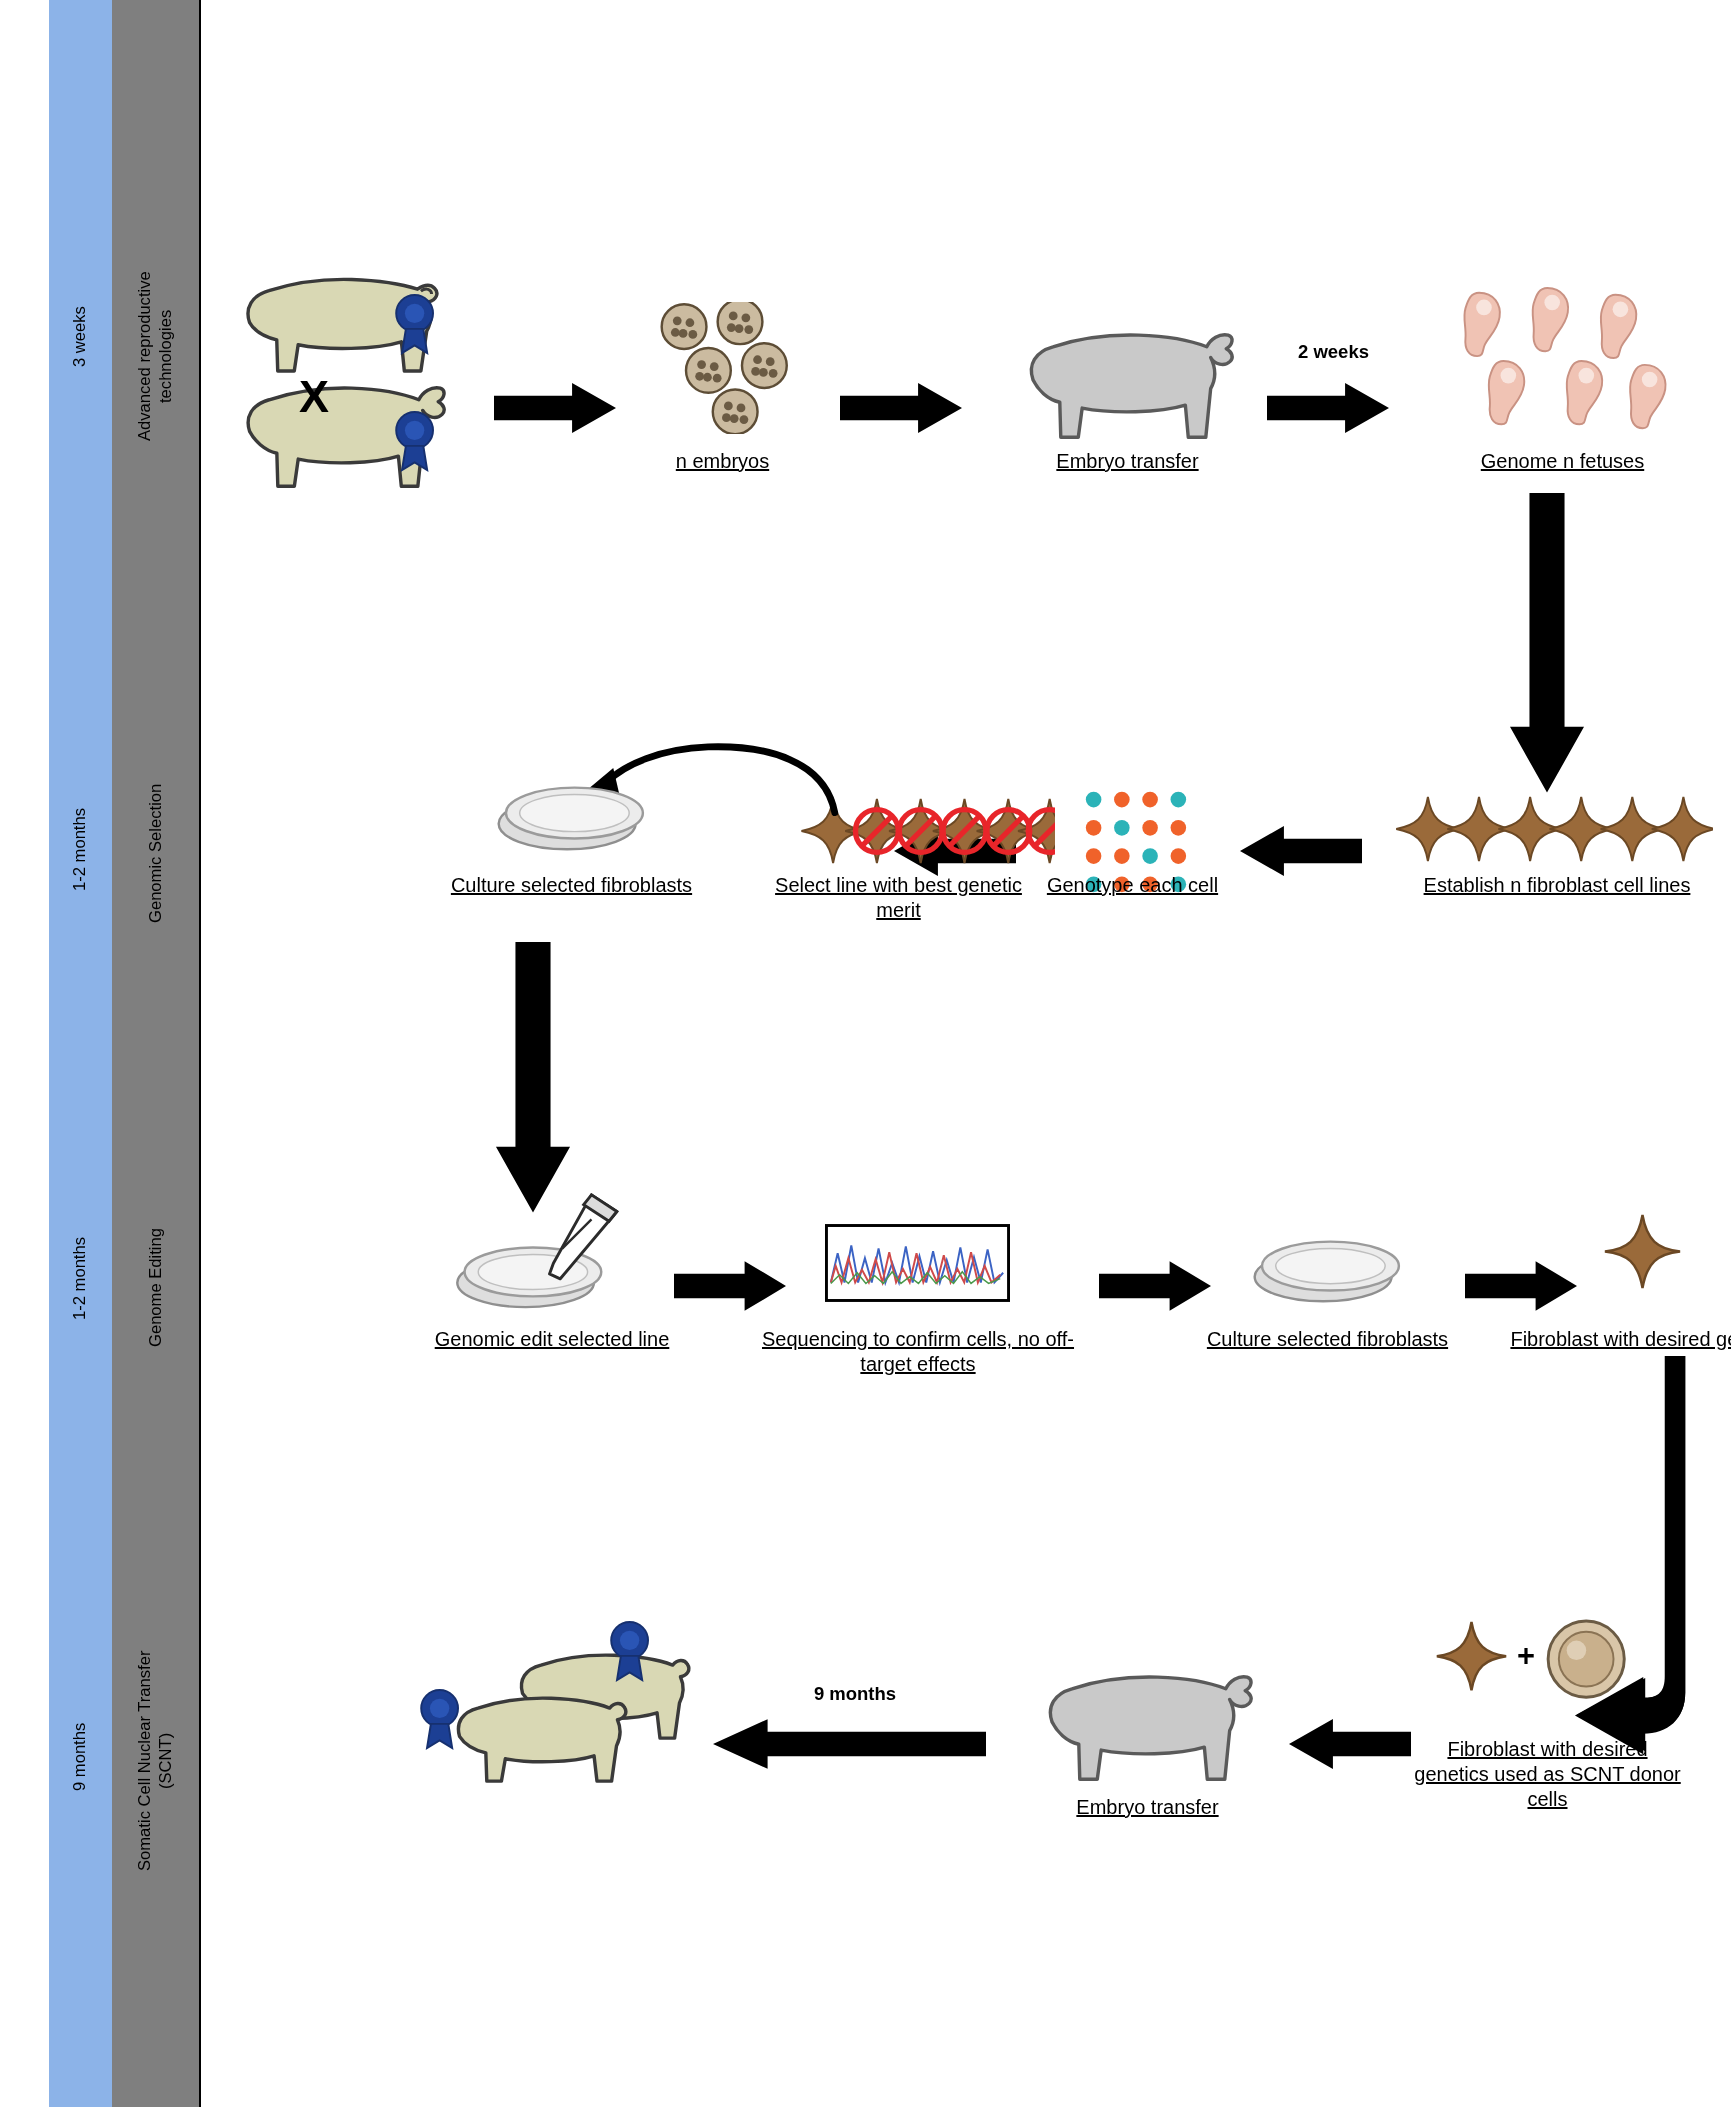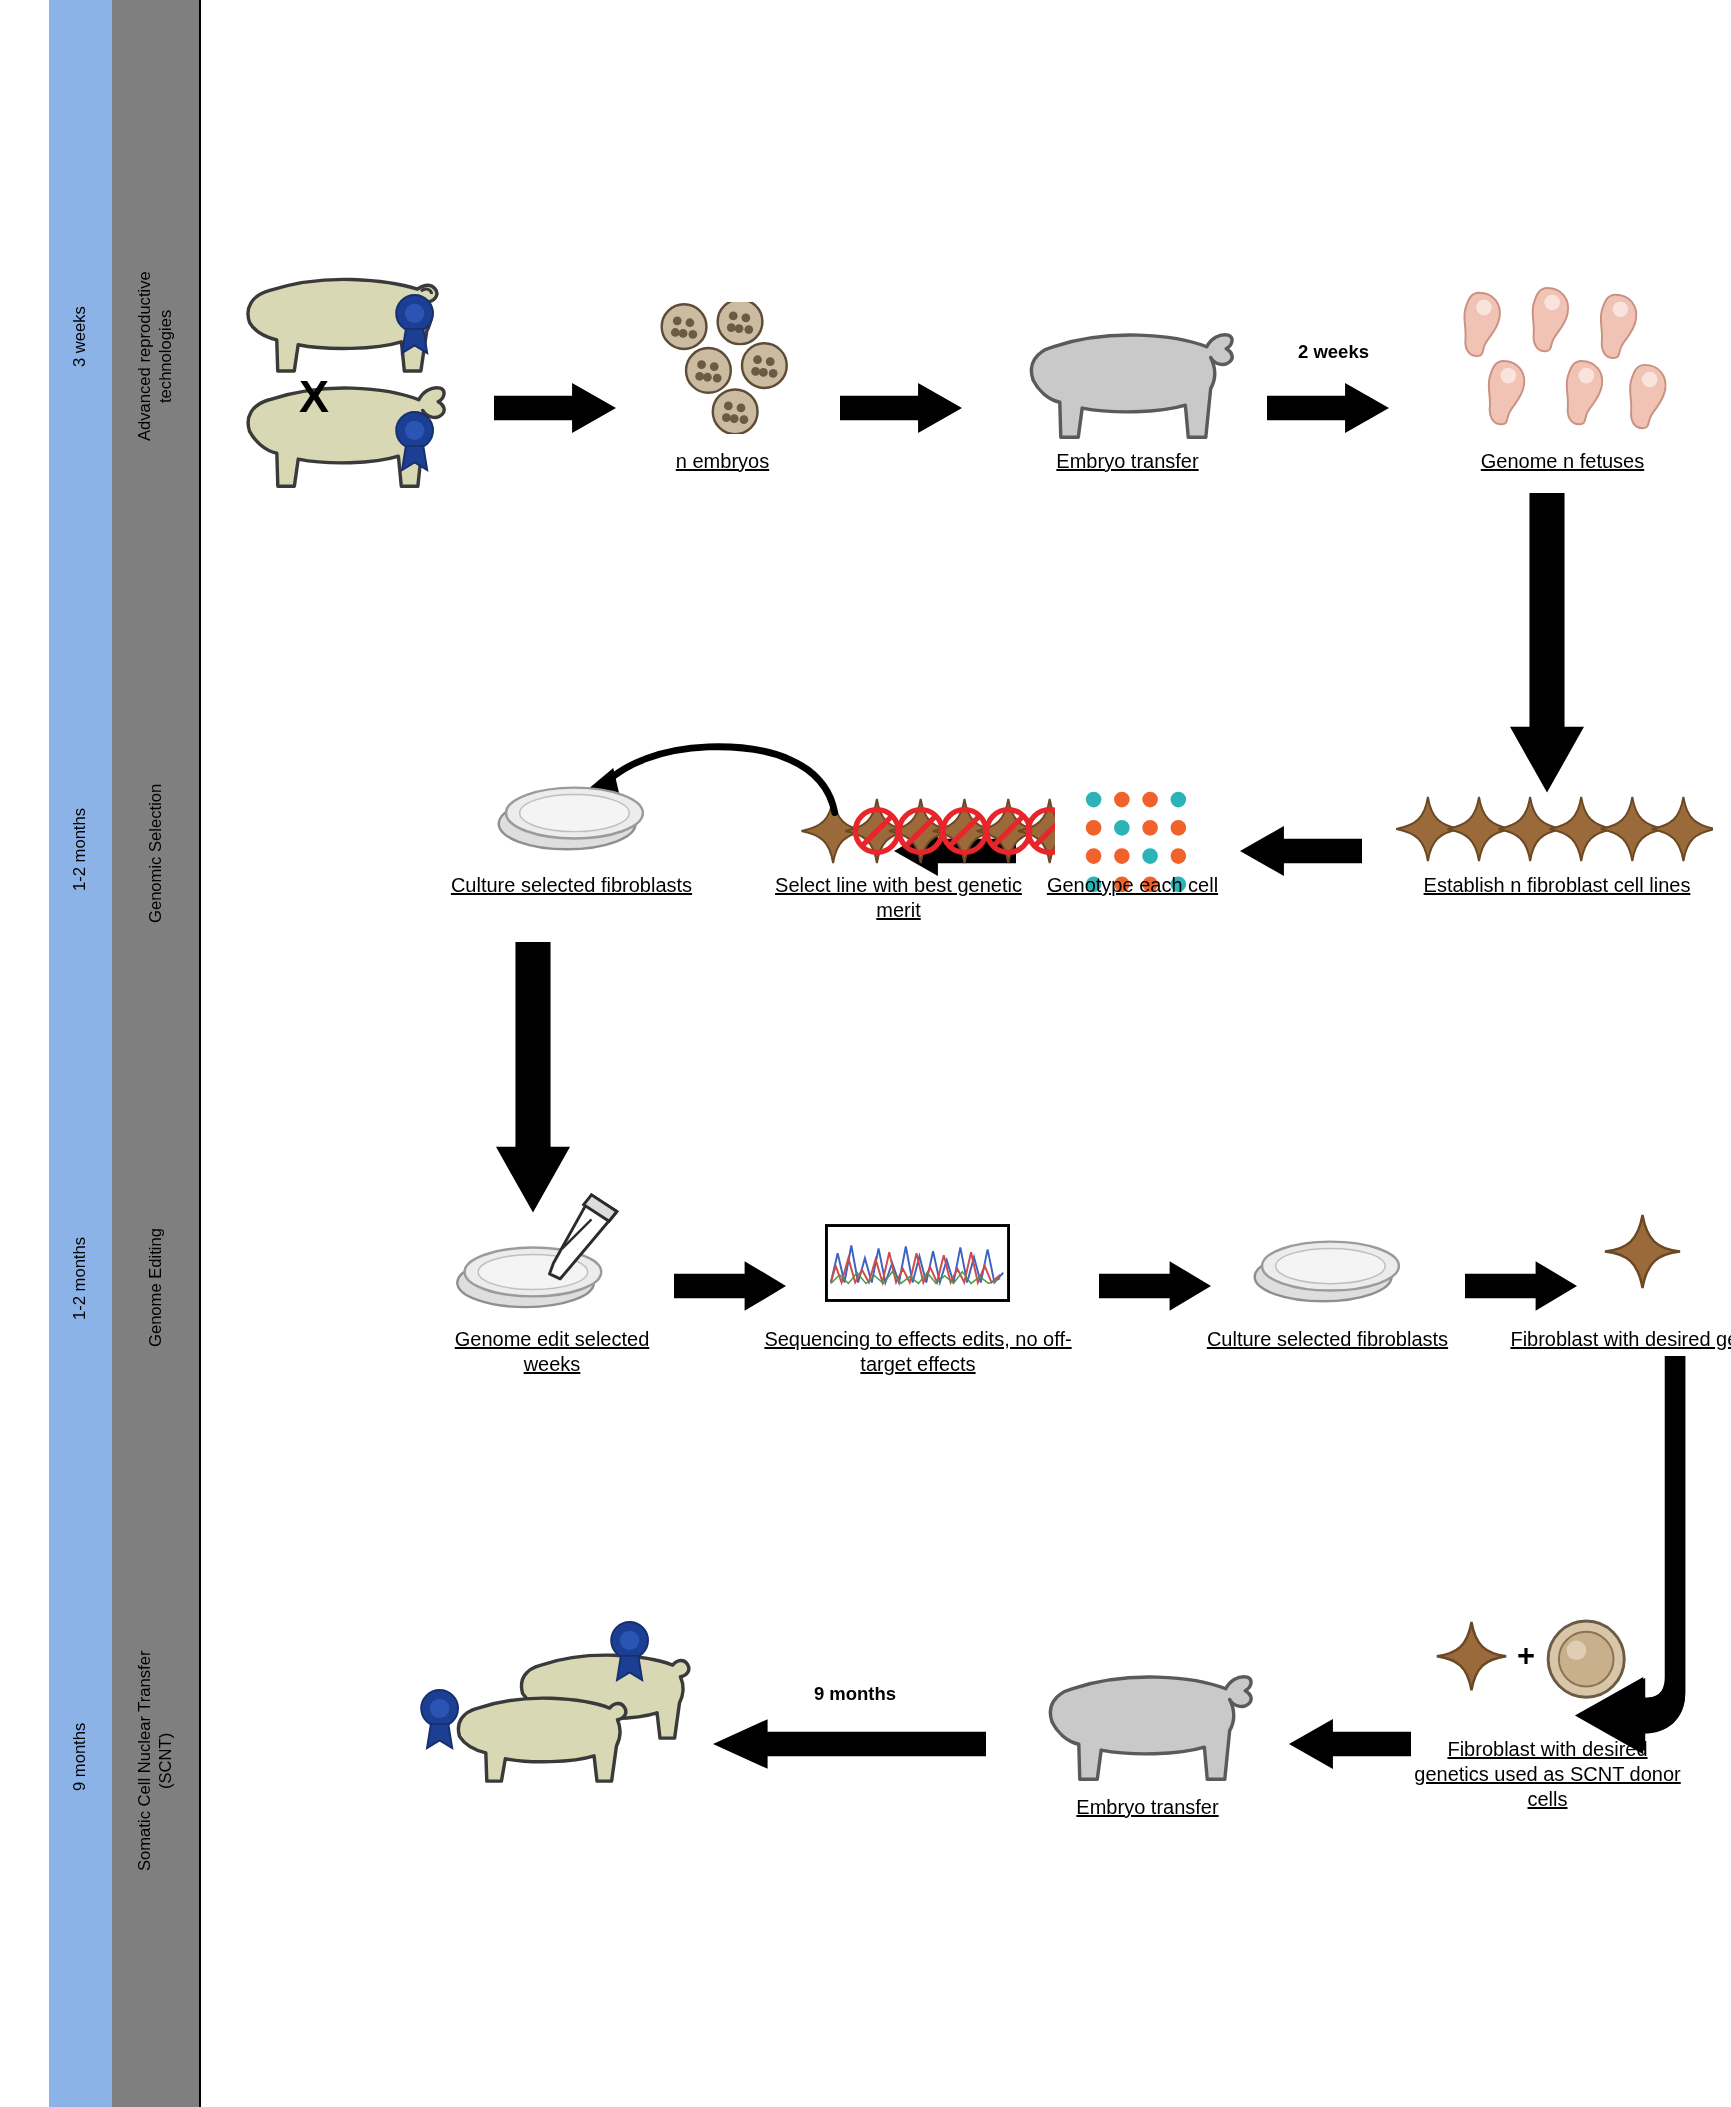--- a/index.html
+++ b/index.html
@@ -405,38 +405,38 @@
       <ellipse cx="180" cy="168" rx="140" ry="50" fill="#ececec" stroke="#9b9b9b" stroke-width="5"></ellipse>
       <ellipse cx="180" cy="168" rx="112" ry="36" fill="#f4f4f4" stroke="#bfbfbf" stroke-width="3"></ellipse>
       <g>
         <path d="M300,10 L352,44 L236,182 L214,172 L222,150 Z" fill="#ffffff" stroke="#2b2b2b" stroke-width="6" stroke-linejoin="round"></path>
         <path d="M300,10 L352,44 L336,64 L284,30 Z" fill="#dcdcdc" stroke="#2b2b2b" stroke-width="6"></path>
         <path d="M240,120 L300,60" stroke="#2b2b2b" stroke-width="5"></path>
       </g>
     </svg>
   </div>
 
-  <div class="caption" style="left:224px; top:1327px; width:254px;">Genome edit selected weeks</div>
+  <div class="caption" style="left:224px; top:1327px; width:254px;">Genomic edit selected line</div>
 
   <div class="arrow-h" style="left:473px; top:1259px; width:112px; height:54px;">
     <svg width="112" height="54" viewBox="0 0 230 110">
       <path d="M0,30 L145,30 L145,4 L230,55 L145,106 L145,80 L0,80 Z" fill="#000"></path>
     </svg>
   </div>
 
   <div class="node" style="left:624px; top:1224px; width:185px; height:78px;">
     <svg width="185" height="78" viewBox="0 0 380 160">
       <rect x="3" y="3" width="374" height="154" fill="#ffffff" stroke="#000" stroke-width="6"></rect>
       <polyline points="12,120 26,60 40,120 54,44 68,120 82,70 96,120 110,50 124,120 138,80 152,120 166,46 180,120 194,66 208,120 222,56 236,120 250,74 264,120 278,48 292,120 306,68 320,120 334,52 348,120 366,100" fill="none" stroke="#3b63c4" stroke-width="4"></polyline>
       <polyline points="12,120 22,86 34,120 48,70 62,120 76,94 90,120 104,72 118,120 132,58 146,120 160,92 174,120 188,60 202,120 216,88 230,120 244,64 258,120 272,92 286,120 300,58 314,120 328,86 342,120 360,104" fill="none" stroke="#cf4a4a" stroke-width="4"></polyline>
       <polyline points="12,122 30,104 48,122 66,100 84,122 102,106 120,122 138,98 156,122 174,108 192,122 210,100 228,122 246,106 264,122 282,98 300,122 318,108 336,122 360,112" fill="none" stroke="#4a9a4a" stroke-width="3"></polyline>
     </svg>
   </div>
 
-  <div class="caption" style="left:556px; top:1327px; width:322px;">Sequencing to effects edits, no off-target effects</div>
+  <div class="caption" style="left:556px; top:1327px; width:322px;">Sequencing to confirm cells, no off-target effects</div>
 
   <div class="arrow-h" style="left:898px; top:1259px; width:112px; height:54px;">
     <svg width="112" height="54" viewBox="0 0 230 110">
       <path d="M0,30 L145,30 L145,4 L230,55 L145,106 L145,80 L0,80 Z" fill="#000"></path>
     </svg>
   </div>
 
   <div class="node" style="left:1039px; top:1224px; width:176px; height:88px;">
     <svg width="176" height="88" viewBox="0 0 360 180">
       <ellipse cx="170" cy="108" rx="140" ry="50" fill="#dedede" stroke="#8f8f8f" stroke-width="5"></ellipse>

